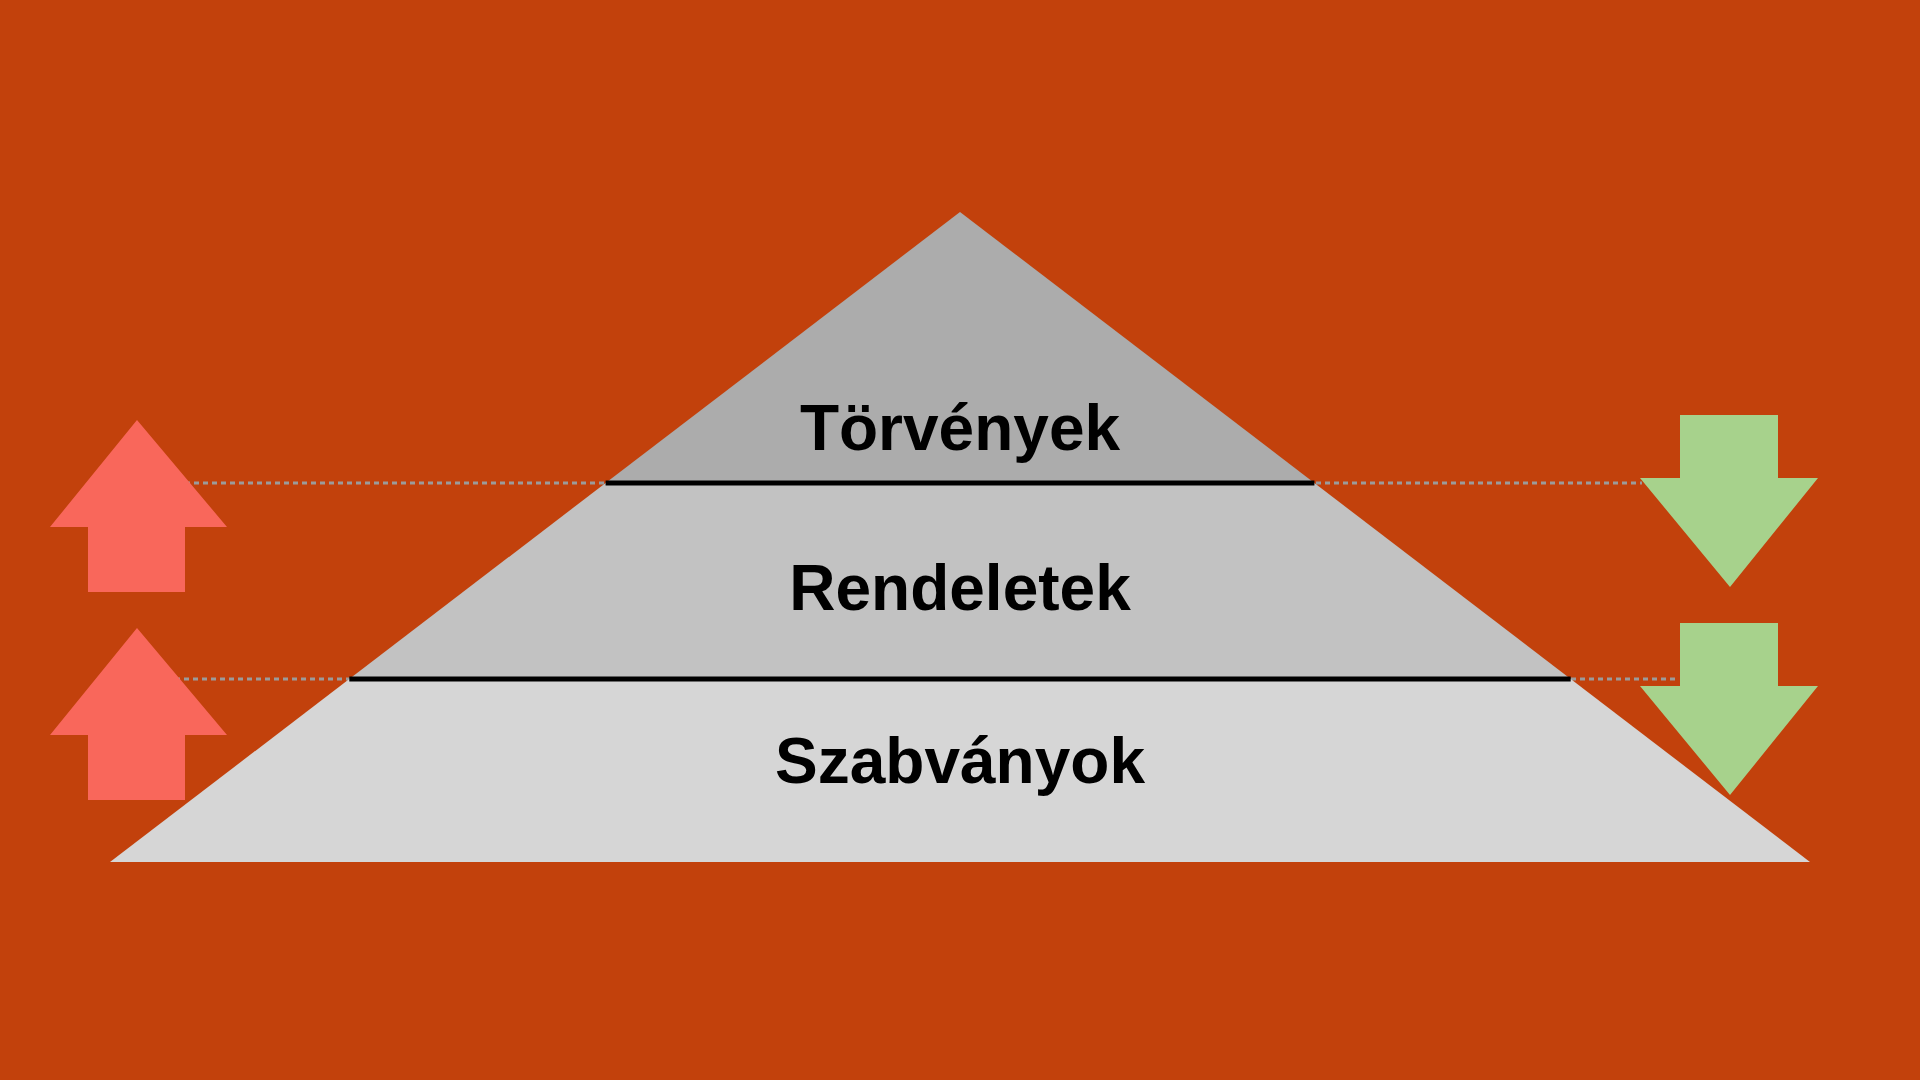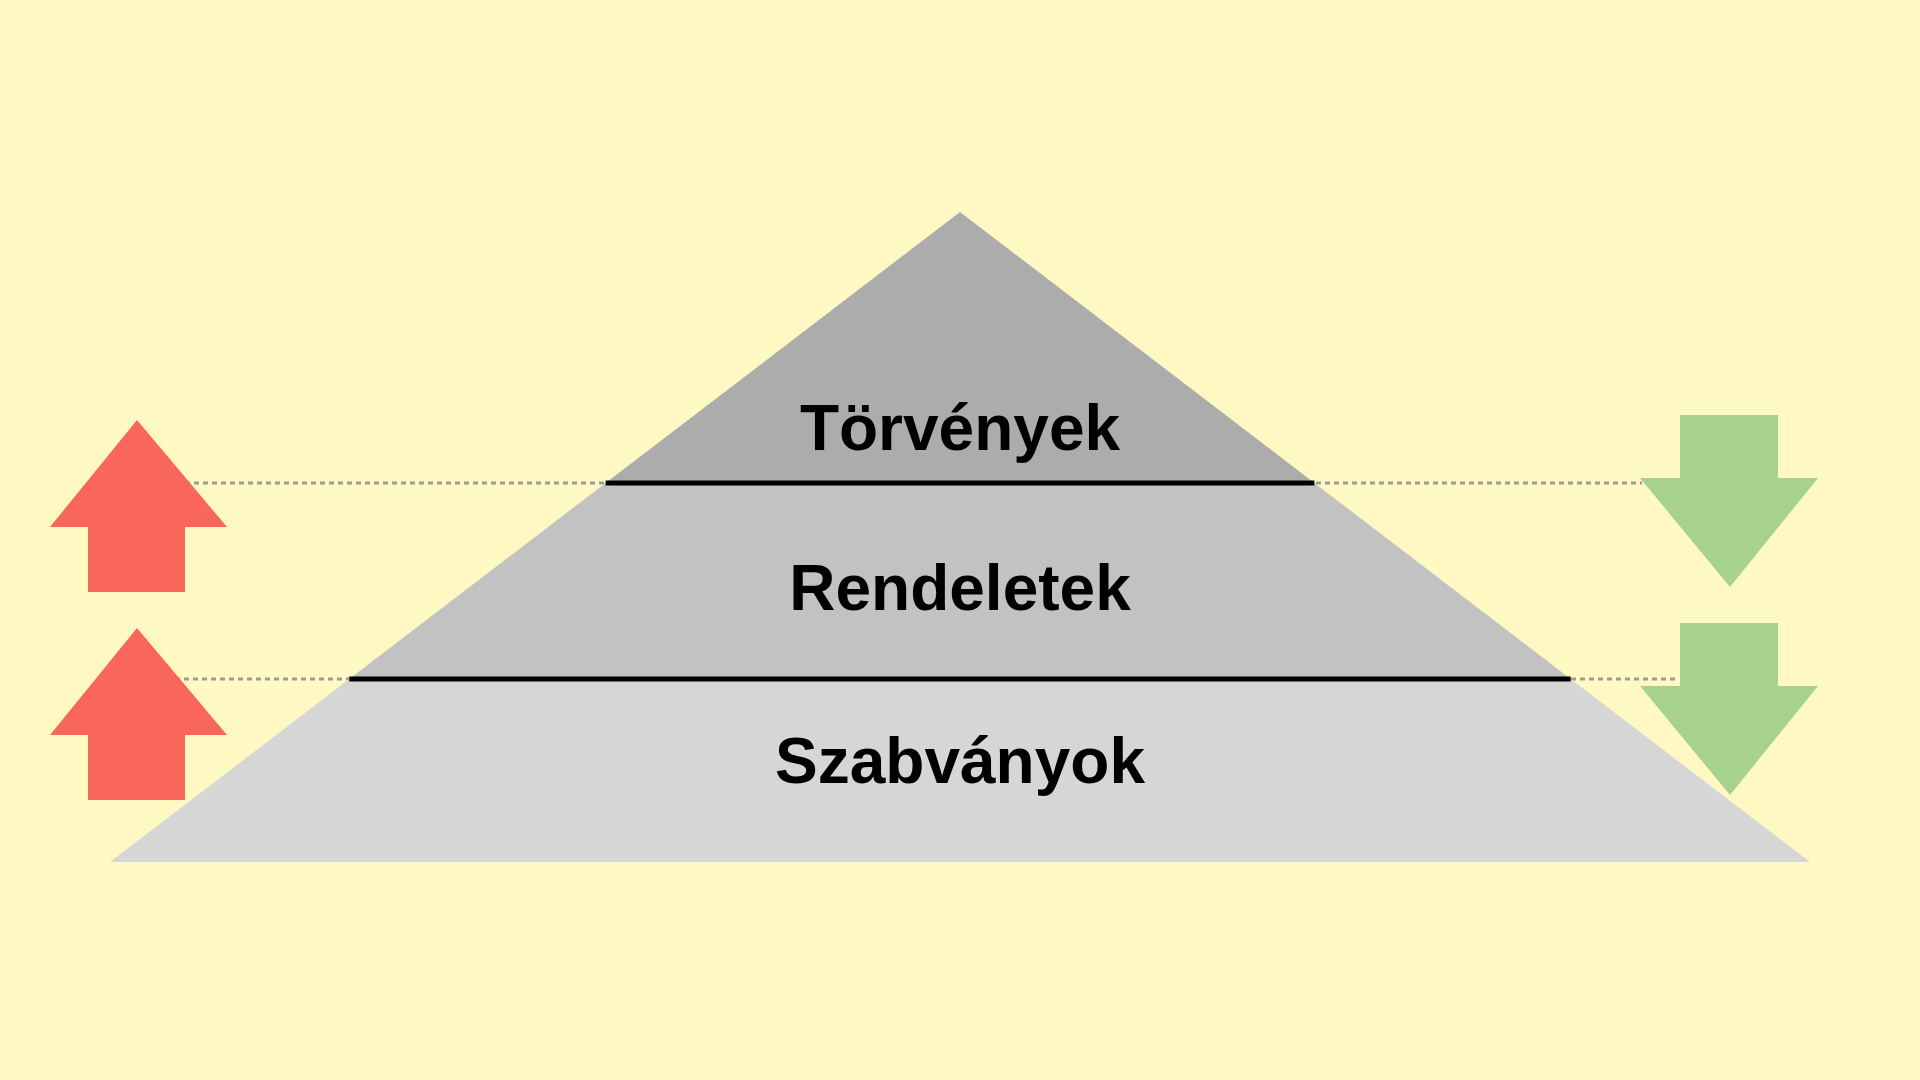--- a/index.html
+++ b/index.html
@@ -4,21 +4,21 @@
 <style>
   html, body {
     margin: 0;
     padding: 0;
     background: #000000;
   }
   .canvas {
     position: relative;
     width: 1920px;
     height: 1080px;
-    background: #fef9c3;
+    background: #c2410c;
     overflow: hidden;
   }
   .scene {
     position: absolute;
     left: 0;
     top: 0;
     width: 1920px;
     height: 1080px;
   }
   .level-label {

